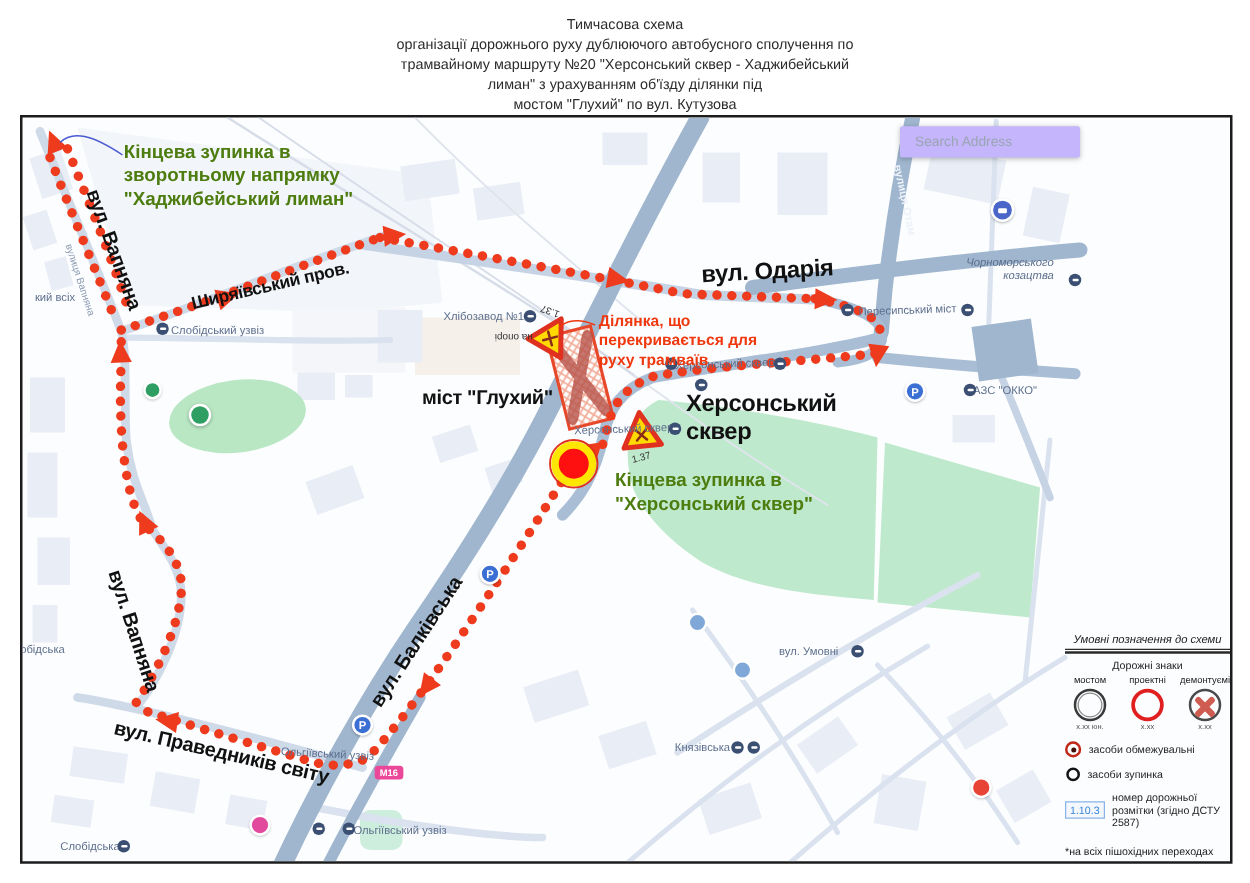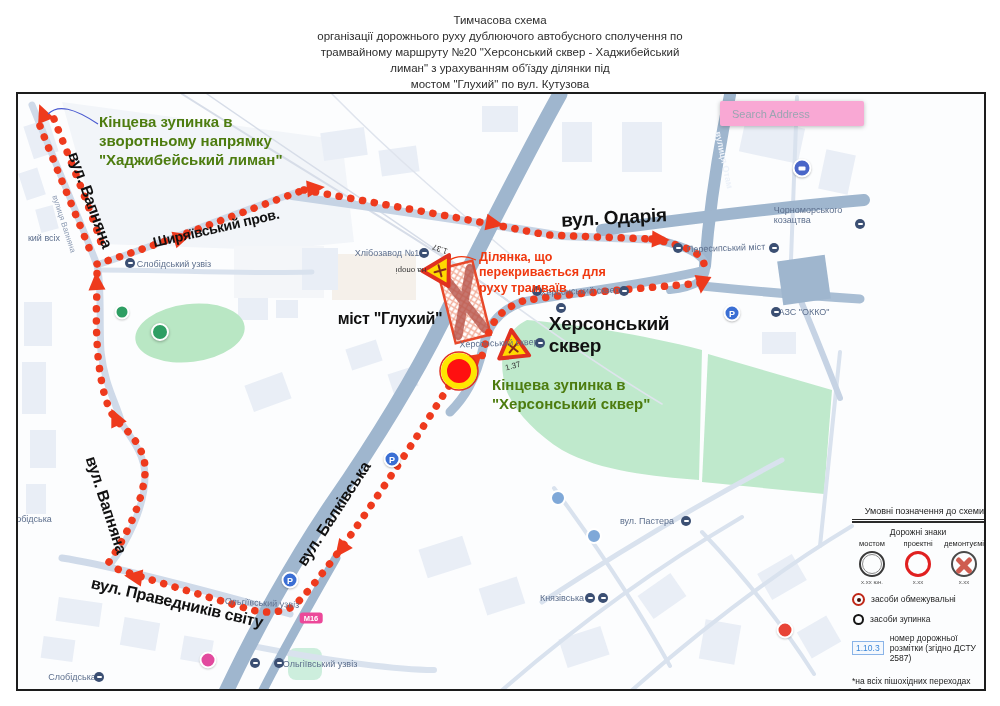--- a/index.html
+++ b/index.html
@@ -32,28 +32,28 @@
   .mi-park{width:11px;height:11px;border-radius:50%;background:#2e9e63;border:2px solid #fff;box-shadow:0 1px 2px rgba(0,0,0,.2);}
   .mi-park-pin{width:14px;height:14px;border-radius:50%;background:#2e9e63;border:2px solid #fff;box-shadow:0 1px 3px rgba(0,0,0,.3);}
   .mi-shop{width:13px;height:13px;border-radius:50%;background:#e24a9e;border:2px solid #fff;box-shadow:0 1px 2px rgba(0,0,0,.2);}
   .mi-poi-red{width:13px;height:13px;border-radius:50%;background:#e84436;border:2px solid #fff;box-shadow:0 1px 2px rgba(0,0,0,.2);}
   .mi-poi-blue{width:12px;height:12px;border-radius:50%;background:#7fa8d8;border:2px solid #fff;}
   
   .anno{position:absolute;font-weight:700;width:max-content;}
   .anno-blue{font-size:15px;line-height:1.28;color:#4d7c0f;}
   .anno-red{font-size:12.5px;line-height:1.22;color:#f0380f;}
   
-  #search-box{position:absolute;left:702px;top:7px;width:144px;height:25px;background:#f9a8d4;
+  #search-box{position:absolute;left:702px;top:7px;width:144px;height:25px;background:#c4b5fd;
               border-radius:2px;box-shadow:0 1px 4px rgba(60,64,67,.35);display:flex;align-items:center;}
   #search-box input{border:none;outline:none;width:120px;margin-left:10px;font-size:11px;color:#666;
                     font-family:"Liberation Sans",sans-serif;background:transparent;}
   #search-box input::placeholder{color:#9aa5b1;}
   
   #legend{position:absolute;left:834px;top:412px;width:132px;color:#1e1e1e;}
-  .lg-title{font-size:9px;text-align:right;color:#222;}
+  .lg-title{font-size:9px;text-align:center;color:#222;font-style:italic;}
   .lg-rule{height:1px;border-top:1px solid #2a2a2a;border-bottom:2px solid #2a2a2a;margin:3px 0 4px 0;}
   .lg-sub{font-size:8.5px;text-align:center;margin-bottom:2px;}
   .lg-cols{display:flex;justify-content:space-between;}
   .lg-col{display:flex;flex-direction:column;align-items:center;width:40px;}
   .lg-col-label{font-size:7.5px;margin-bottom:3px;}
   .lg-col-sub{font-size:6px;color:#555;margin-top:2px;}
   .sign-circle{width:26px;height:26px;border-radius:50%;box-sizing:border-box;position:relative;display:flex;align-items:center;justify-content:center;}
   .sc-existing{border:2px solid #3a3a3a;}
   .sc-existing i{display:block;width:18px;height:18px;border:1.5px solid #8a8a8a;border-radius:50%;}
   .sc-project{border:3.5px solid #e02020;}
@@ -226,24 +226,24 @@
 сквер</div>
         <div class="map-label street-lg" style="left: 316px; top: 420px; transform: translate(-50%, -50%) rotate(-57deg);">вул. Балківська</div>
         <div class="map-label street-lg" style="left: 88px; top: 411px; transform: translate(-50%, -50%) rotate(72deg);">вул. Вапняна</div>
         <div class="map-label street-lg" style="left: 159px; top: 509px; transform: translate(-50%, -50%) rotate(13deg);">вул. Праведників світу</div>
         <div class="map-label map-sm" style="left: 26px; top: 144px; transform: translate(-50%, -50%) rotate(0deg);">кий всіх</div>
         <div class="map-label map-sm" style="left: 156px; top: 170px; transform: translate(-50%, -50%) rotate(0deg);">Слобідський узвіз</div>
         <div class="map-label map-sm" style="left: 369px; top: 159px; transform: translate(-50%, -50%) rotate(0deg);">Хлібозавод №1</div>
         <div class="map-label map-sm" style="left: 562px; top: 197px; transform: translate(-50%, -50%) rotate(-2deg);">Херсонський сквер</div>
         <div class="map-label map-sm" style="left: 481px; top: 249px; transform: translate(-50%, -50%) rotate(-2deg);">Херсонський сквер</div>
         <div class="map-label map-sm" style="left: 708px; top: 154px; transform: translate(-50%, -50%) rotate(-2deg);">Пересипський міст</div>
-        <div class="map-label map-sm" style="left: 790px; top: 121px; transform: translate(-50%, -50%) rotate(0deg); text-align: left;">Чорноморського
+        <div class="map-label map-sm" style="left: 790px; top: 121px; transform: translate(-50%, -50%) rotate(0deg); text-align: right; font-style: italic;">Чорноморського
 козацтва</div>
         <div class="map-label map-sm" style="left: 786px; top: 218px; transform: translate(-50%, -50%) rotate(0deg);">АЗС "ОККО"</div>
-        <div class="map-label map-sm" style="left: 629px; top: 427px; transform: translate(-50%, -50%) rotate(0deg);">вул. Пастера</div>
+        <div class="map-label map-sm" style="left: 629px; top: 427px; transform: translate(-50%, -50%) rotate(0deg);">вул. Умовні</div>
         <div class="map-label map-sm" style="left: 544px; top: 504px; transform: translate(-50%, -50%) rotate(0deg);">Князівська</div>
         <div class="map-label map-sm" style="left: 302px; top: 570px; transform: translate(-50%, -50%) rotate(0deg);">Ольгіївський узвіз</div>
         <div class="map-label map-sm" style="left: 244px; top: 509px; transform: translate(-50%, -50%) rotate(3deg);">Ольгіївський узвіз</div>
         <div class="map-label map-sm" style="left: 54px; top: 583px; transform: translate(-50%, -50%) rotate(0deg);">Слобідська</div>
         <div class="map-label map-sm" style="left: 16px; top: 425px; transform: translate(-50%, -50%) rotate(0deg);">обідська</div>
         <div class="map-label map-xs" style="left: 46px; top: 130px; transform: translate(-50%, -50%) rotate(72deg);">вулиця Вапняна</div>
         <div class="map-label map-road" style="left: 706px; top: 66px; transform: translate(-50%, -50%) rotate(78deg);">вулиця Отам</div>
         <div class="map-label shield" style="left: 293px; top: 524px; transform: translate(-50%, -50%) rotate(0deg);">М16</div>
         <div class="map-label sign-sm" style="left: 393px; top: 176px; transform: translate(-50%, -50%) rotate(180deg);">на опорі</div>
         <div class="map-label sign-sm" style="left: 422px; top: 155px; transform: translate(-50%, -50%) rotate(200deg);">1.37</div>

